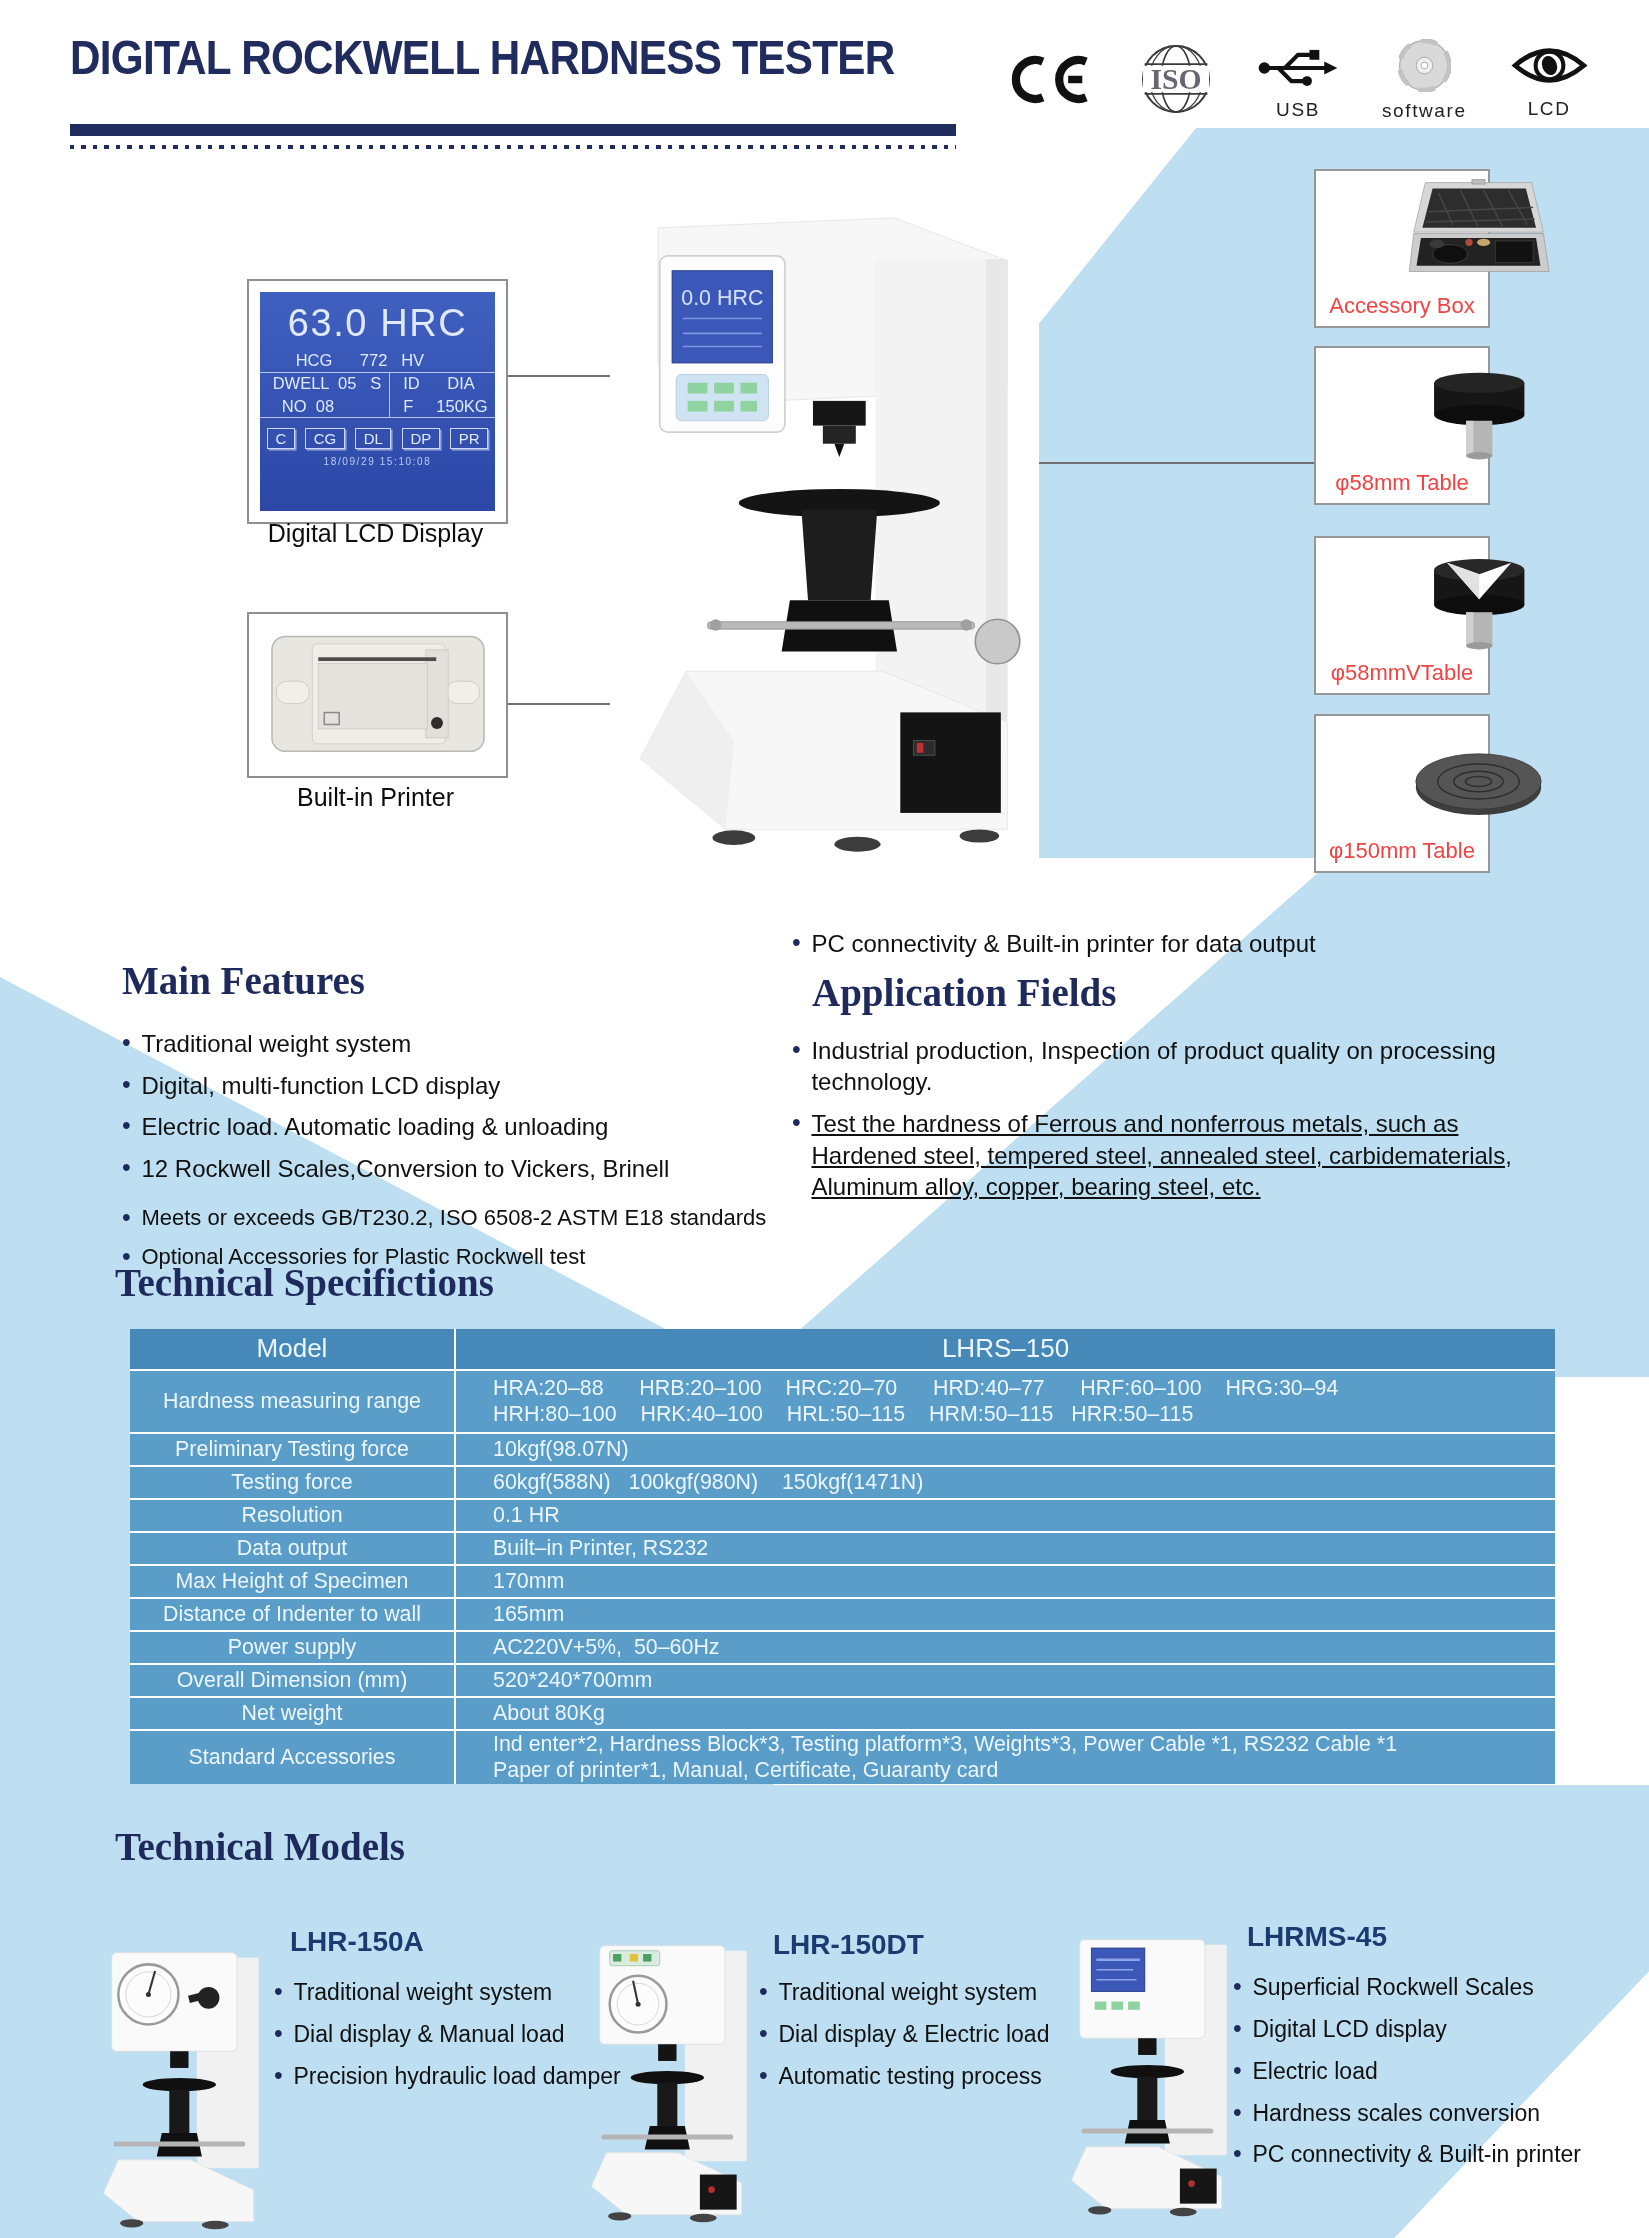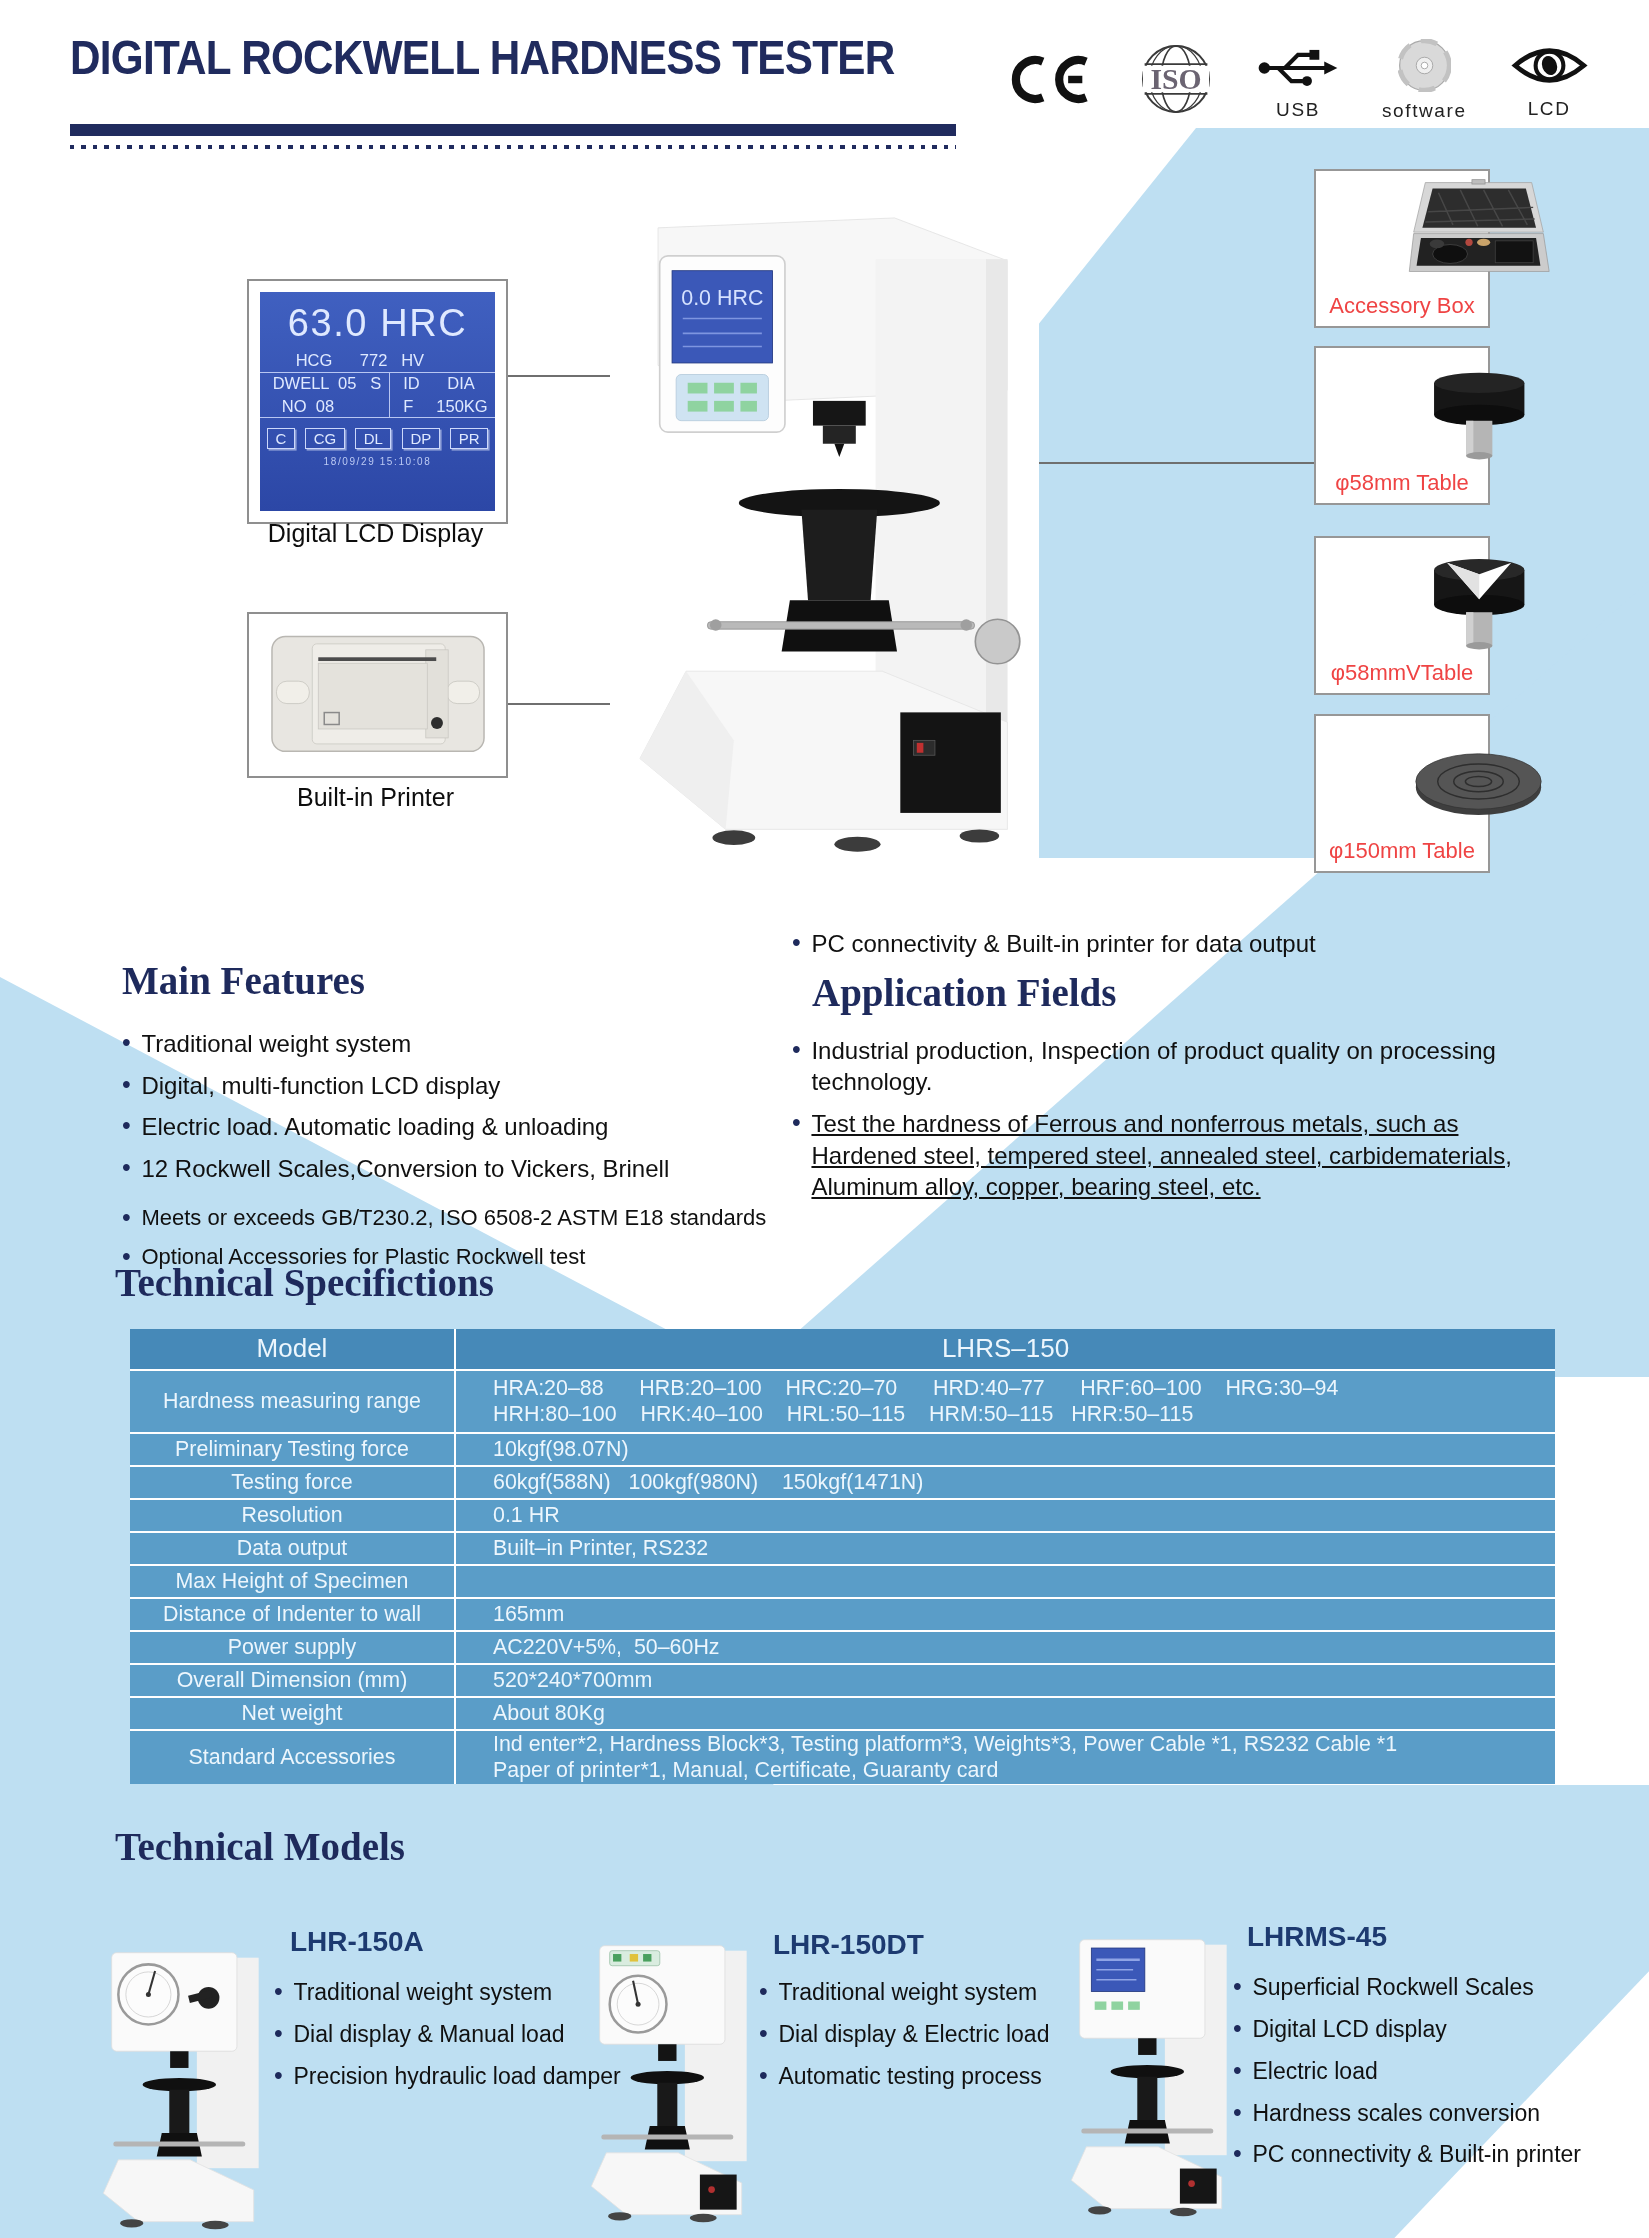--- a/index.html
+++ b/index.html
@@ -378,20 +378,21 @@
     <div class="spec-row r-s">
       <div class="spec-label">Resolution</div>
       <div class="spec-value">0.1 HR</div>
     </div>
     <div class="spec-row r-s">
       <div class="spec-label">Data output</div>
       <div class="spec-value">Built–in Printer, RS232</div>
     </div>
     <div class="spec-row r-s">
       <div class="spec-label">Max Height of Specimen</div>
+      <div class="spec-value">170mm</div>
     </div>
     <div class="spec-row r-s">
       <div class="spec-label">Distance of Indenter to wall</div>
       <div class="spec-value">165mm</div>
     </div>
     <div class="spec-row r-s">
       <div class="spec-label">Power supply</div>
       <div class="spec-value">AC220V+5%,  50–60Hz</div>
     </div>
     <div class="spec-row r-s">

